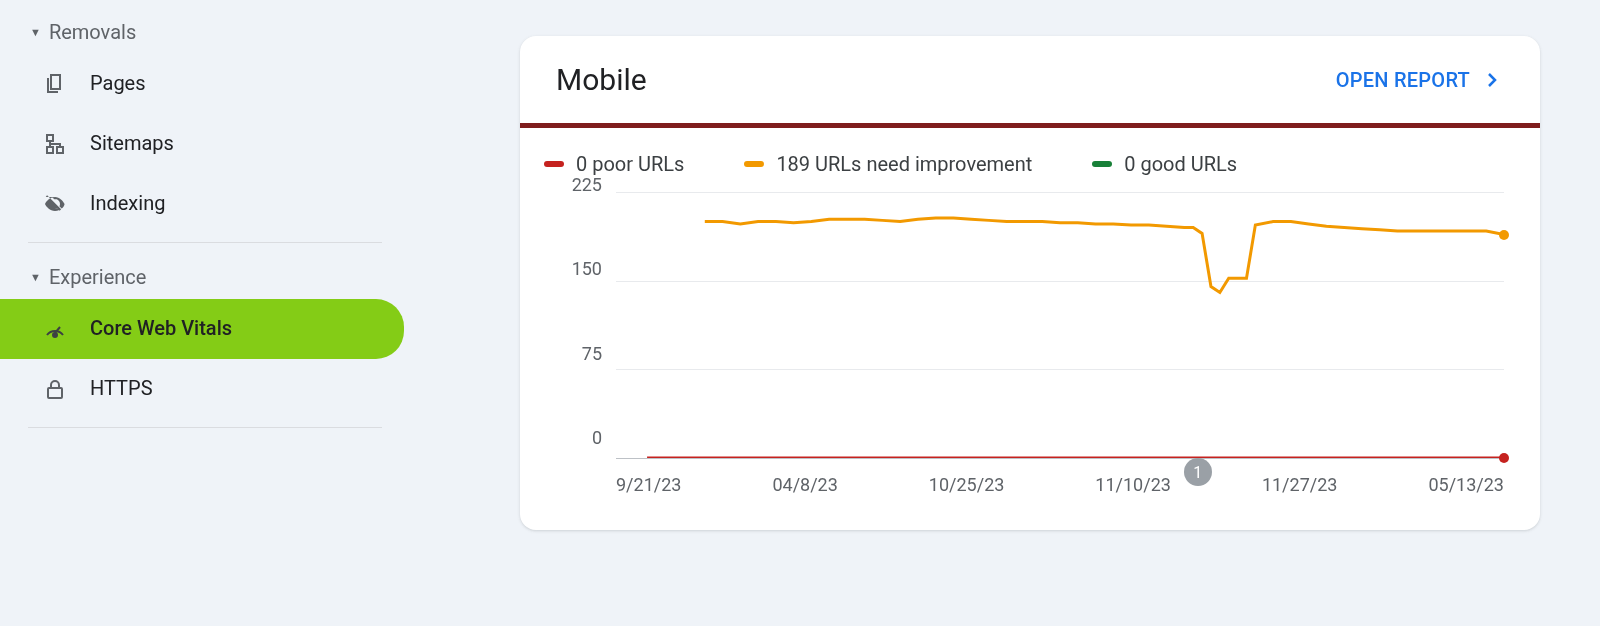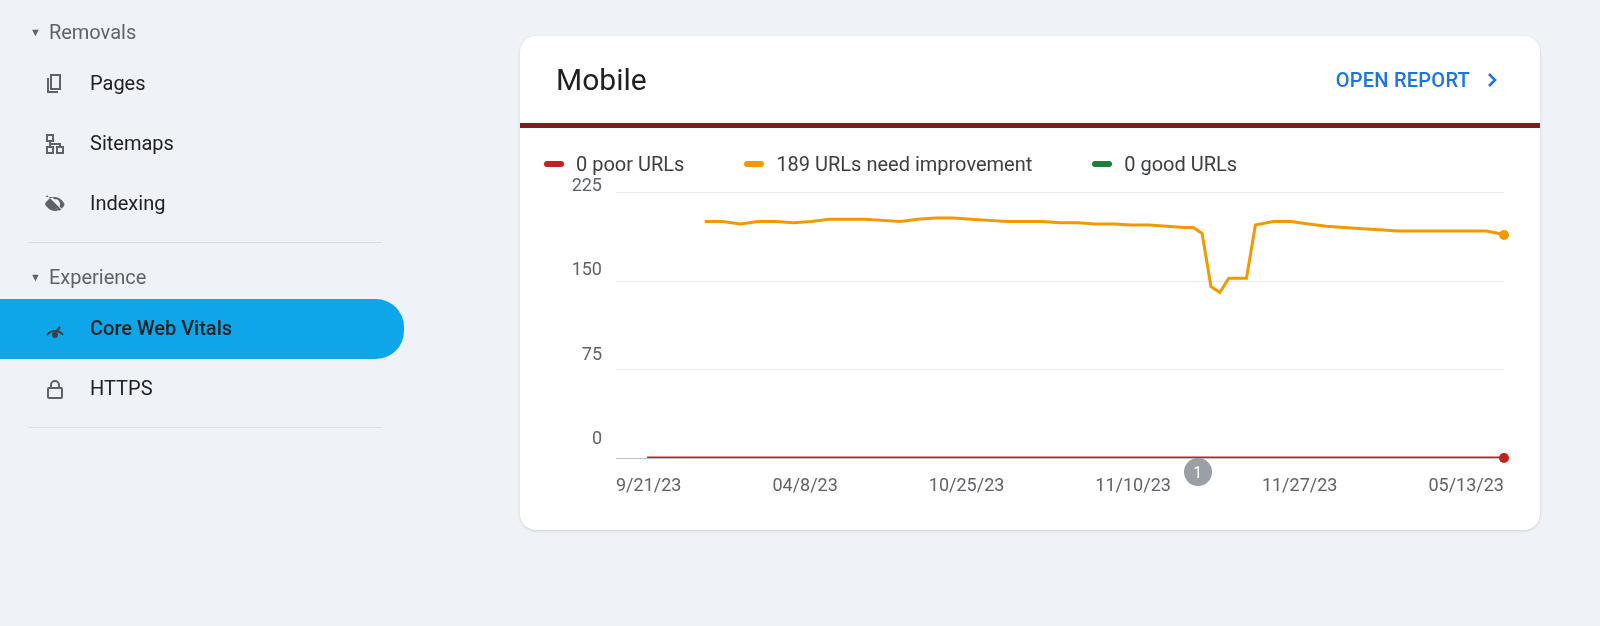--- a/index.html
+++ b/index.html
@@ -31,21 +31,21 @@
     align-items: flex-start;
     gap: 22px;
     padding: 17px 20px 17px 42px;
     font-size: 20px;
     color: #202124;
     cursor: pointer;
     border-radius: 0 28px 28px 0;
     margin-right: 6px;
   }
   .nav-item.active {
-    background: #0ea5e9;
+    background: #84cc16;
     font-weight: 500;
   }
   .nav-icon {
     width: 26px; height: 26px; display: flex; align-items: center; justify-content: center;
     color: #5f6368; flex-shrink: 0;
   }
   .nav-item.active .nav-icon { color: #3c4043; }
   .divider {
     height: 1px; background: #dadce0; margin: 8px 28px 12px 28px;
   }

